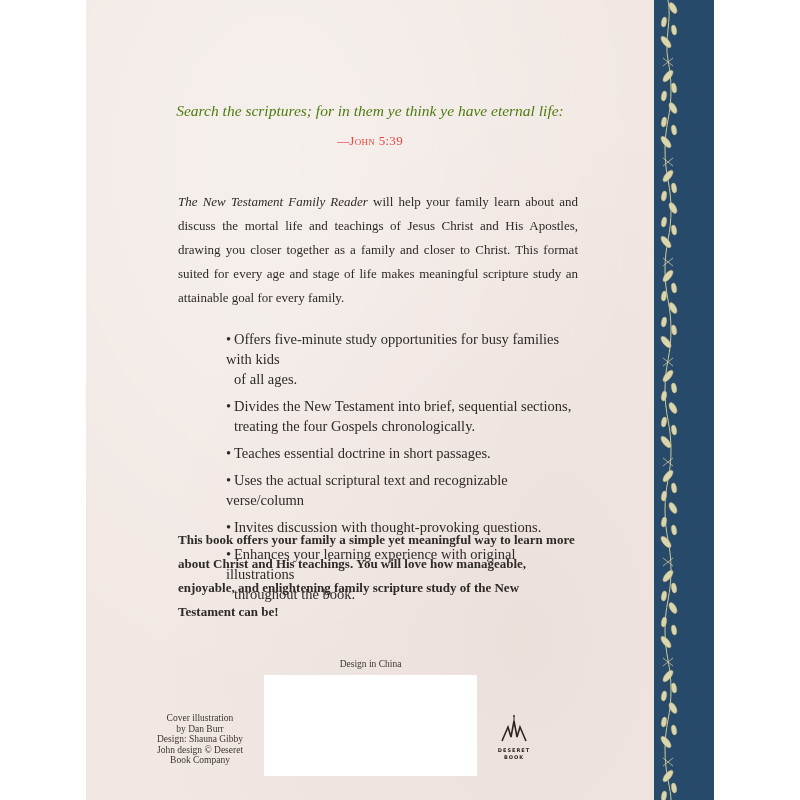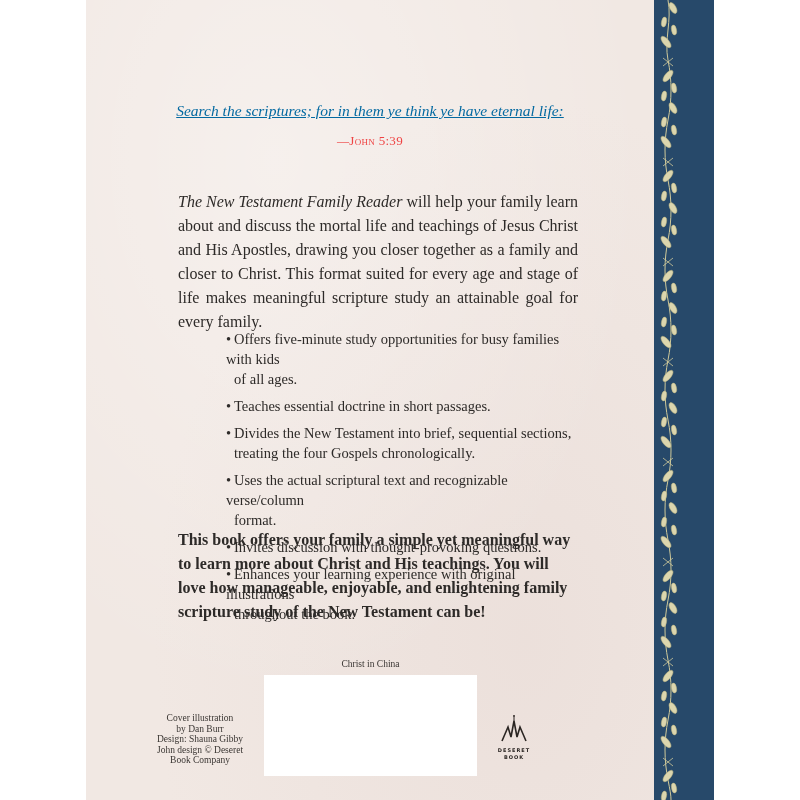--- a/index.html
+++ b/index.html
@@ -14,29 +14,29 @@
         radial-gradient(ellipse at 70% 80%, rgba(220,200,195,0.25), rgba(255,255,255,0) 60%),
         #f1e8e3;
     }
     .strip {
       position: absolute; left: 654px; top: 0; width: 60px; height: 800px;
       background: #27496a;
     }
     .strip svg { position: absolute; left: 0; top: 0; }
     .quote {
       position: absolute; left: 160px; top: 100px; width: 420px; text-align: center;
-      color: #0369a1; font-style: italic; font-size: 15.5px; line-height: 22px; text-decoration: underline;
+      color: #4d7c0f; font-style: italic; font-size: 15.5px; line-height: 22px;
     }
     .cite {
       position: absolute; left: 160px; top: 133px; width: 420px; text-align: center;
       color: #ef4444; font-size: 12px; letter-spacing: 0.3px;
     }
     .cite .sc { font-variant: small-caps; font-size: 13px; }
     .body-text {
-      position: absolute; color: #2d2a28; font-size: 16px; line-height: 24px;
+      position: absolute; color: #2d2a28; font-size: 13px; line-height: 24px;
     }
     .p1 { left: 178px; top: 190px; width: 400px; text-align: justify; }
     .p1 em { font-style: italic; }
     .bullets { position: absolute; left: 210px; top: 313px; width: 360px; margin: 16px; padding: 0; list-style: none; color: #2d2a28; font-size: 14.5px; line-height: 20px; }
     .bullets li { margin-bottom: 7px; padding-left: 0; }
     .bullets li .b { display: inline-block; width: 8px; }
     .bullets li .cont { display: block; padding-left: 8px; }
     .p2 { left: 178px; top: 528px; width: 400px; line-height: 24px; font-weight: bold; }
     .printed {
       position: absolute; left: 264px; top: 659px; width: 213px; text-align: center;
@@ -100,30 +100,30 @@
 <div class="cite">
   <span>—</span><span class="sc">John 5:39</span>
 </div>
 
 <div class="body-text p1">
   <em>The New Testament Family Reader</em><span> will help your family learn about and discuss the mortal life and teachings of Jesus Christ and His Apostles, drawing you closer together as a family and closer to Christ. This format suited for every age and stage of life makes meaningful scripture study an attainable goal for every family.</span>
 </div>
 
 <ul class="bullets">
   <li><span class="b">•</span><span>Offers five-minute study opportunities for busy families with kids</span><span class="cont">of all ages.</span></li>
+  <li><span class="b">•</span><span>Divides the New Testament into brief, sequential sections,</span><span class="cont">treating the four Gospels chronologically.</span></li>
   <li><span class="b">•</span><span>Teaches essential doctrine in short passages.</span></li>
-  <li><span class="b">•</span><span>Divides the New Testament into brief, sequential sections,</span><span class="cont">treating the four Gospels chronologically.</span></li>
-  <li><span class="b">•</span><span>Uses the actual scriptural text and recognizable verse/column</span><span class="cont">format.</span></li>
+  <li><span class="b">•</span><span>Uses the actual scriptural text and recognizable verse/column</span></li>
   <li><span class="b">•</span><span>Invites discussion with thought-provoking questions.</span></li>
   <li><span class="b">•</span><span>Enhances your learning experience with original illustrations</span><span class="cont">throughout the book.</span></li>
 </ul>
 
 <div class="body-text p2">This book offers your family a simple yet meaningful way to learn more about Christ and His teachings. You will love how manageable, enjoyable, and enlightening family scripture study of the New Testament can be!</div>
 
-<div class="printed">Christ in China</div>
+<div class="printed">Design in China</div>
 <div class="barcode-box"></div>
 
 <div class="credits">
   <div>Cover illustration</div>
   <div>by Dan Burr</div>
   <div>Design: Shauna Gibby</div>
   <div>John design © Deseret</div>
   <div>Book Company</div>
 </div>
 

